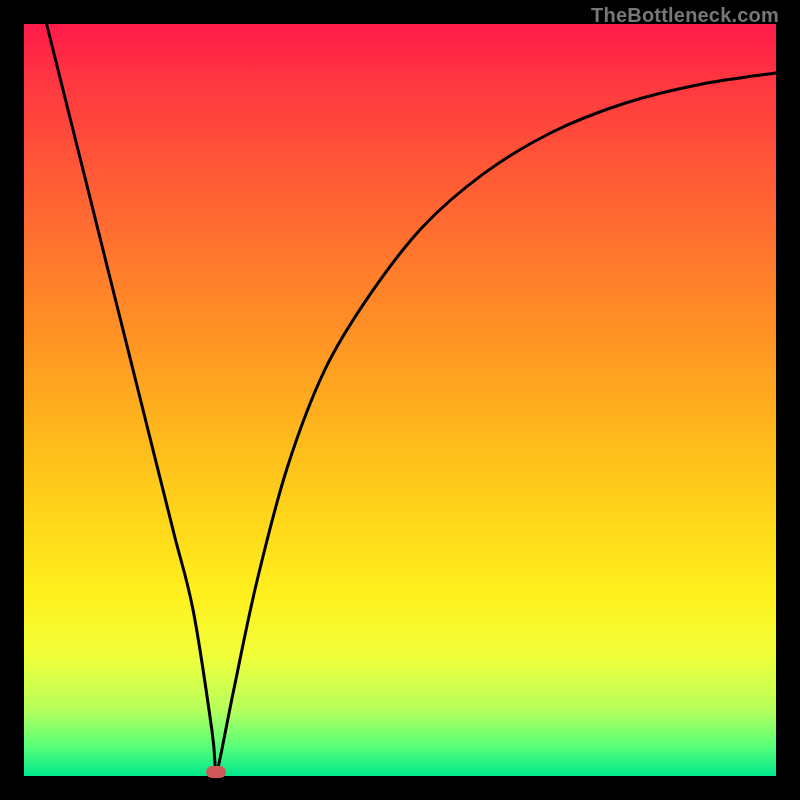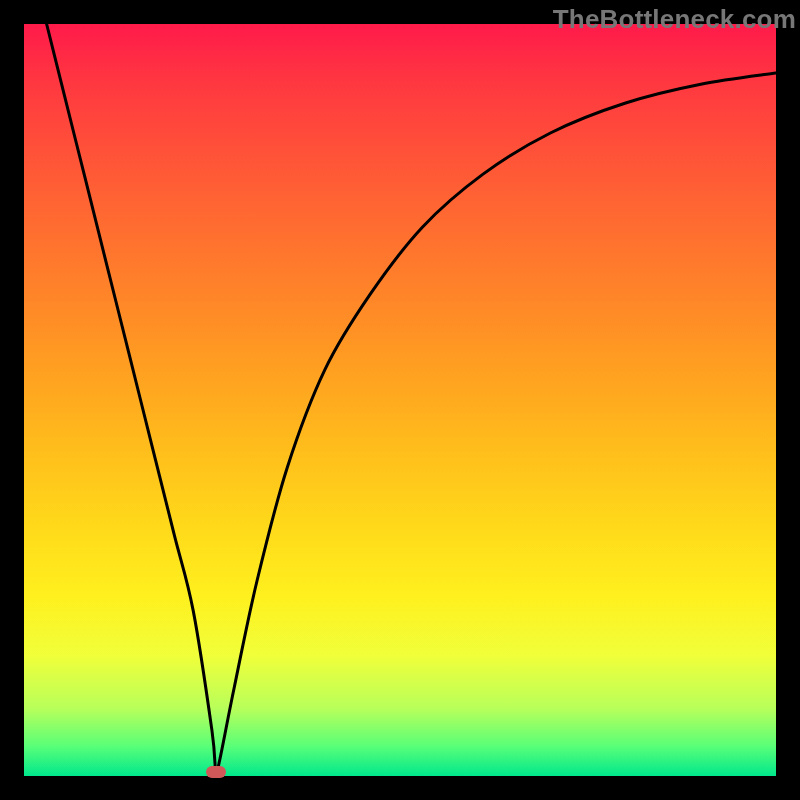--- a/index.html
+++ b/index.html
@@ -33,23 +33,23 @@
       #ffd71a 66%,
       #fff01e 76%,
       #f0ff3a 84%,
       #b8ff5a 91%,
       #5aff78 96%,
       #00e88c 100%);
   }
   .watermark {
     position: absolute;
     top: 4px;
-    right: 4px;
+    right: 21px;
     color: #777;
-    font-size: 26px;
+    font-size: 20px;
     font-weight: 600;
     letter-spacing: 0.2px;
     z-index: 5;
   }
   svg.curve {
     position: absolute;
     left: 0;
     top: 0;
     width: 752px;
     height: 752px;

